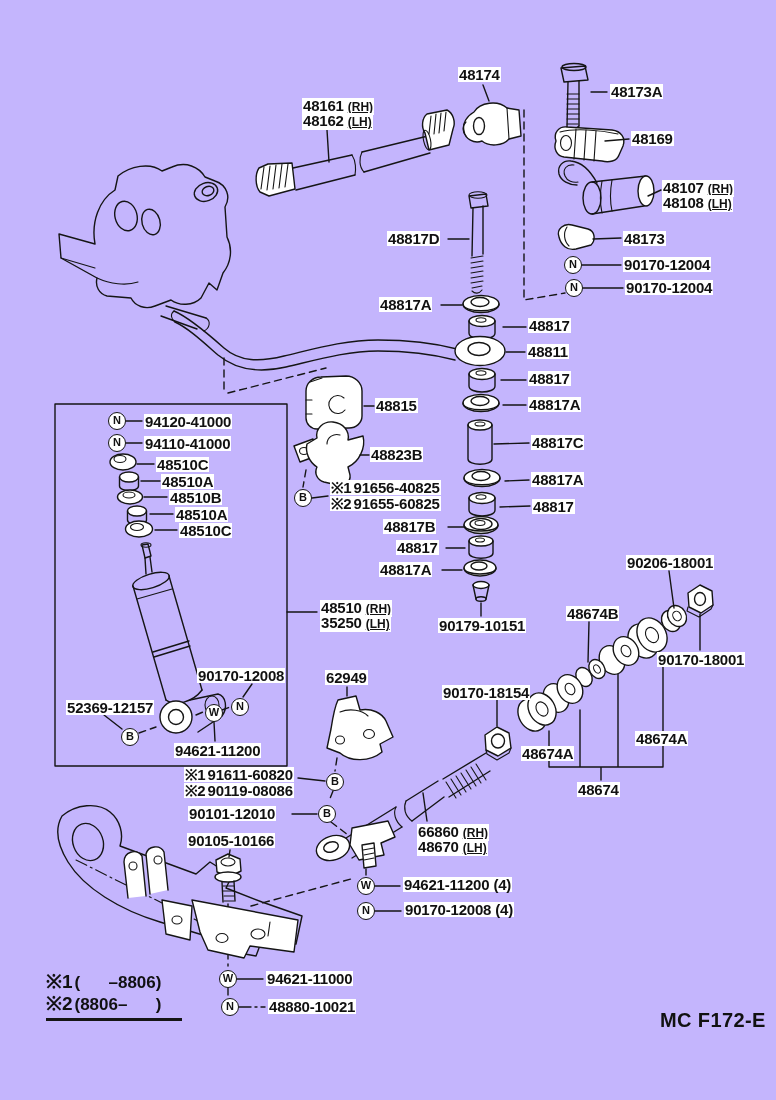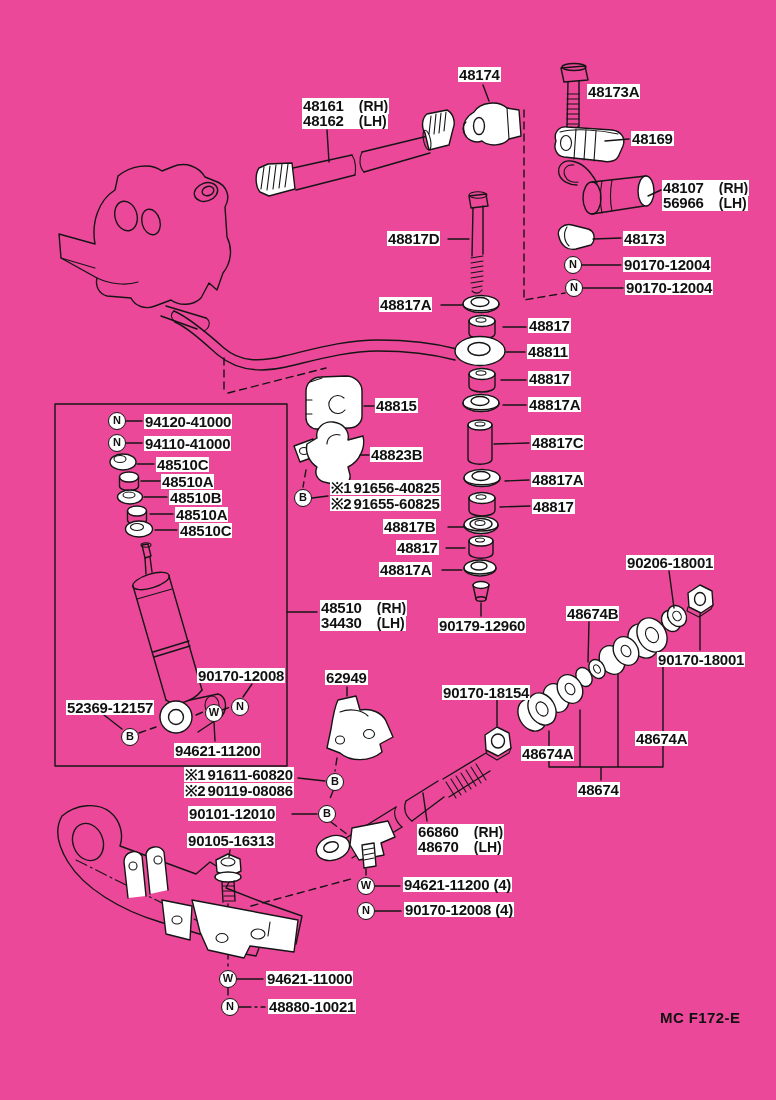--- a/index.html
+++ b/index.html
@@ -1,37 +1,37 @@
 <!DOCTYPE html>
 <html><head>
 <meta charset="utf-8">
 <style>
   html,body{margin:0;padding:0;background:#fff;}
-  .page{position:relative;width:776px;height:1100px;background:#ec4899;overflow:hidden;
+  .page{position:relative;width:776px;height:1100px;background:#c4b5fd;overflow:hidden;
         font-family:"Liberation Sans",sans-serif;color:#111;}
   .art{position:absolute;left:0;top:0;}
   .art path,.art line,.art ellipse,.art circle,.art rect,.art polyline{
     stroke:#151515;stroke-width:1.4;fill:none;stroke-linecap:round;stroke-linejoin:round;}
   .art .wf{fill:#fff;}
   .art .dsh{stroke-dasharray:7 5;}
   .art .dd{stroke-dasharray:12 4 2 4;}
   .art .thin{stroke-width:1.1;}
   .lbl{position:absolute;font-weight:bold;font-size:15px;line-height:15px;
        letter-spacing:-0.2px;white-space:nowrap;background:#fff;padding:0 1px;}
-  .suf{font-size:14px;margin-left:15px;letter-spacing:0;}
+  .suf{font-size:12px;margin-left:4px;letter-spacing:0;text-decoration:underline;}
   .mk{margin-right:2px;}
   .qty{margin-left:4px;}
   .circ{position:absolute;width:18px;height:18px;border:1.7px solid #151515;border-radius:50%;
         box-sizing:border-box;font-weight:bold;font-size:11px;line-height:14px;
         text-align:center;background:#fff;}
   .legend{position:absolute;left:46px;top:971px;border-bottom:3px solid #151515;
           padding-bottom:3px;width:136px;}
   .lg-row{font-weight:bold;font-size:17px;line-height:21px;white-space:pre;}
   .lg-mk{font-size:19px;margin-right:2px;}
-  .mc{position:absolute;left:660px;top:1009px;font-weight:bold;font-size:15px;letter-spacing:0.4px;}
+  .mc{position:absolute;left:660px;top:1009px;font-weight:bold;font-size:20px;letter-spacing:0.4px;}
 </style>
 </head>
 <body>
 
 <div class="page">
 
 <svg class="art" width="776" height="1100" viewBox="0 0 776 1100">
 
   <g>
     <path class="dsh" d="M524,110 V300 L565,293"></path>
@@ -332,70 +332,70 @@
     <path d="M237,979 L263,979"></path>
     <path class="dd" d="M239,1007 L265,1007"></path>
     <path d="M669,571 L674,608"></path>
     <path d="M589,622 L588,662"></path>
     <path d="M700,614 L700,650"></path>
     <path d="M230,850 L229,857"></path>
   </g>
 </svg>
 
 <div class="lbl" style="left:458px;top:67px"><span>48174</span></div>
-<div class="lbl" style="left:587px;top:84px"><span>48173A</span></div>
+<div class="lbl" style="left:610px;top:84px"><span>48173A</span></div>
 <div class="lbl" style="left:302px;top:98px"><span>48161</span><span class="suf">(RH)</span></div>
 <div class="lbl" style="left:302px;top:113px"><span>48162</span><span class="suf">(LH)</span></div>
 <div class="lbl" style="left:631px;top:131px"><span>48169</span></div>
 <div class="lbl" style="left:662px;top:180px"><span>48107</span><span class="suf">(RH)</span></div>
-<div class="lbl" style="left:662px;top:195px"><span>56966</span><span class="suf">(LH)</span></div>
+<div class="lbl" style="left:662px;top:195px"><span>48108</span><span class="suf">(LH)</span></div>
 <div class="lbl" style="left:623px;top:231px"><span>48173</span></div>
 <div class="lbl" style="left:623px;top:257px"><span>90170-12004</span></div>
 <div class="lbl" style="left:625px;top:280px"><span>90170-12004</span></div>
 <div class="lbl" style="left:387px;top:231px"><span>48817D</span></div>
 <div class="lbl" style="left:379px;top:297px"><span>48817A</span></div>
 <div class="lbl" style="left:528px;top:318px"><span>48817</span></div>
 <div class="lbl" style="left:527px;top:344px"><span>48811</span></div>
 <div class="lbl" style="left:528px;top:371px"><span>48817</span></div>
 <div class="lbl" style="left:528px;top:397px"><span>48817A</span></div>
 <div class="lbl" style="left:375px;top:398px"><span>48815</span></div>
 <div class="lbl" style="left:531px;top:435px"><span>48817C</span></div>
 <div class="lbl" style="left:370px;top:447px"><span>48823B</span></div>
 <div class="lbl" style="left:531px;top:472px"><span>48817A</span></div>
 <div class="lbl" style="left:330px;top:480px"><span class="mk">※1</span><span>91656-40825</span></div>
 <div class="lbl" style="left:330px;top:496px"><span class="mk">※2</span><span>91655-60825</span></div>
 <div class="lbl" style="left:532px;top:499px"><span>48817</span></div>
 <div class="lbl" style="left:383px;top:519px"><span>48817B</span></div>
 <div class="lbl" style="left:396px;top:540px"><span>48817</span></div>
 <div class="lbl" style="left:379px;top:562px"><span>48817A</span></div>
-<div class="lbl" style="left:438px;top:618px"><span>90179-12960</span></div>
+<div class="lbl" style="left:438px;top:618px"><span>90179-10151</span></div>
 <div class="lbl" style="left:144px;top:414px"><span>94120-41000</span></div>
 <div class="lbl" style="left:144px;top:436px"><span>94110-41000</span></div>
 <div class="lbl" style="left:156px;top:457px"><span>48510C</span></div>
 <div class="lbl" style="left:161px;top:474px"><span>48510A</span></div>
 <div class="lbl" style="left:169px;top:490px"><span>48510B</span></div>
 <div class="lbl" style="left:175px;top:507px"><span>48510A</span></div>
 <div class="lbl" style="left:179px;top:523px"><span>48510C</span></div>
 <div class="lbl" style="left:320px;top:600px"><span>48510</span><span class="suf">(RH)</span></div>
-<div class="lbl" style="left:320px;top:615px"><span>34430</span><span class="suf">(LH)</span></div>
+<div class="lbl" style="left:320px;top:615px"><span>35250</span><span class="suf">(LH)</span></div>
 <div class="lbl" style="left:197px;top:668px"><span>90170-12008</span></div>
 <div class="lbl" style="left:66px;top:700px"><span>52369-12157</span></div>
 <div class="lbl" style="left:174px;top:743px"><span>94621-11200</span></div>
 <div class="lbl" style="left:325px;top:670px"><span>62949</span></div>
 <div class="lbl" style="left:442px;top:685px"><span>90170-18154</span></div>
 <div class="lbl" style="left:626px;top:555px"><span>90206-18001</span></div>
 <div class="lbl" style="left:566px;top:606px"><span>48674B</span></div>
 <div class="lbl" style="left:657px;top:652px"><span>90170-18001</span></div>
 <div class="lbl" style="left:521px;top:746px"><span>48674A</span></div>
 <div class="lbl" style="left:635px;top:731px"><span>48674A</span></div>
 <div class="lbl" style="left:577px;top:782px"><span>48674</span></div>
 <div class="lbl" style="left:184px;top:767px"><span class="mk">※1</span><span>91611-60820</span></div>
 <div class="lbl" style="left:184px;top:783px"><span class="mk">※2</span><span>90119-08086</span></div>
 <div class="lbl" style="left:188px;top:806px"><span>90101-12010</span></div>
-<div class="lbl" style="left:187px;top:833px"><span>90105-16313</span></div>
+<div class="lbl" style="left:187px;top:833px"><span>90105-10166</span></div>
 <div class="lbl" style="left:417px;top:824px"><span>66860</span><span class="suf">(RH)</span></div>
 <div class="lbl" style="left:417px;top:839px"><span>48670</span><span class="suf">(LH)</span></div>
 <div class="lbl" style="left:403px;top:877px"><span>94621-11200</span><span class="qty">(4)</span></div>
 <div class="lbl" style="left:404px;top:902px"><span>90170-12008</span><span class="qty">(4)</span></div>
 <div class="lbl" style="left:266px;top:971px"><span>94621-11000</span></div>
 <div class="lbl" style="left:268px;top:999px"><span>48880-10021</span></div>
 
 <span class="circ" style="left:564px;top:256px">N</span>
 <span class="circ" style="left:565px;top:279px">N</span>
 <span class="circ" style="left:108px;top:412px">N</span>
@@ -404,16 +404,20 @@
 <span class="circ" style="left:231px;top:698px">N</span>
 <span class="circ" style="left:205px;top:704px">W</span>
 <span class="circ" style="left:121px;top:728px">B</span>
 <span class="circ" style="left:326px;top:773px">B</span>
 <span class="circ" style="left:318px;top:805px">B</span>
 <span class="circ" style="left:357px;top:877px">W</span>
 <span class="circ" style="left:357px;top:902px">N</span>
 <span class="circ" style="left:219px;top:970px">W</span>
 <span class="circ" style="left:221px;top:998px">N</span>
 
+<div class="legend">
+  <div class="lg-row"><span class="lg-mk">※1</span><span>(      –8806)</span></div>
+  <div class="lg-row"><span class="lg-mk">※2</span><span>(8806–      )</span></div>
+</div>
 
 <div class="mc">MC F172-E</div>
 
 </div>
 
 </body></html>

